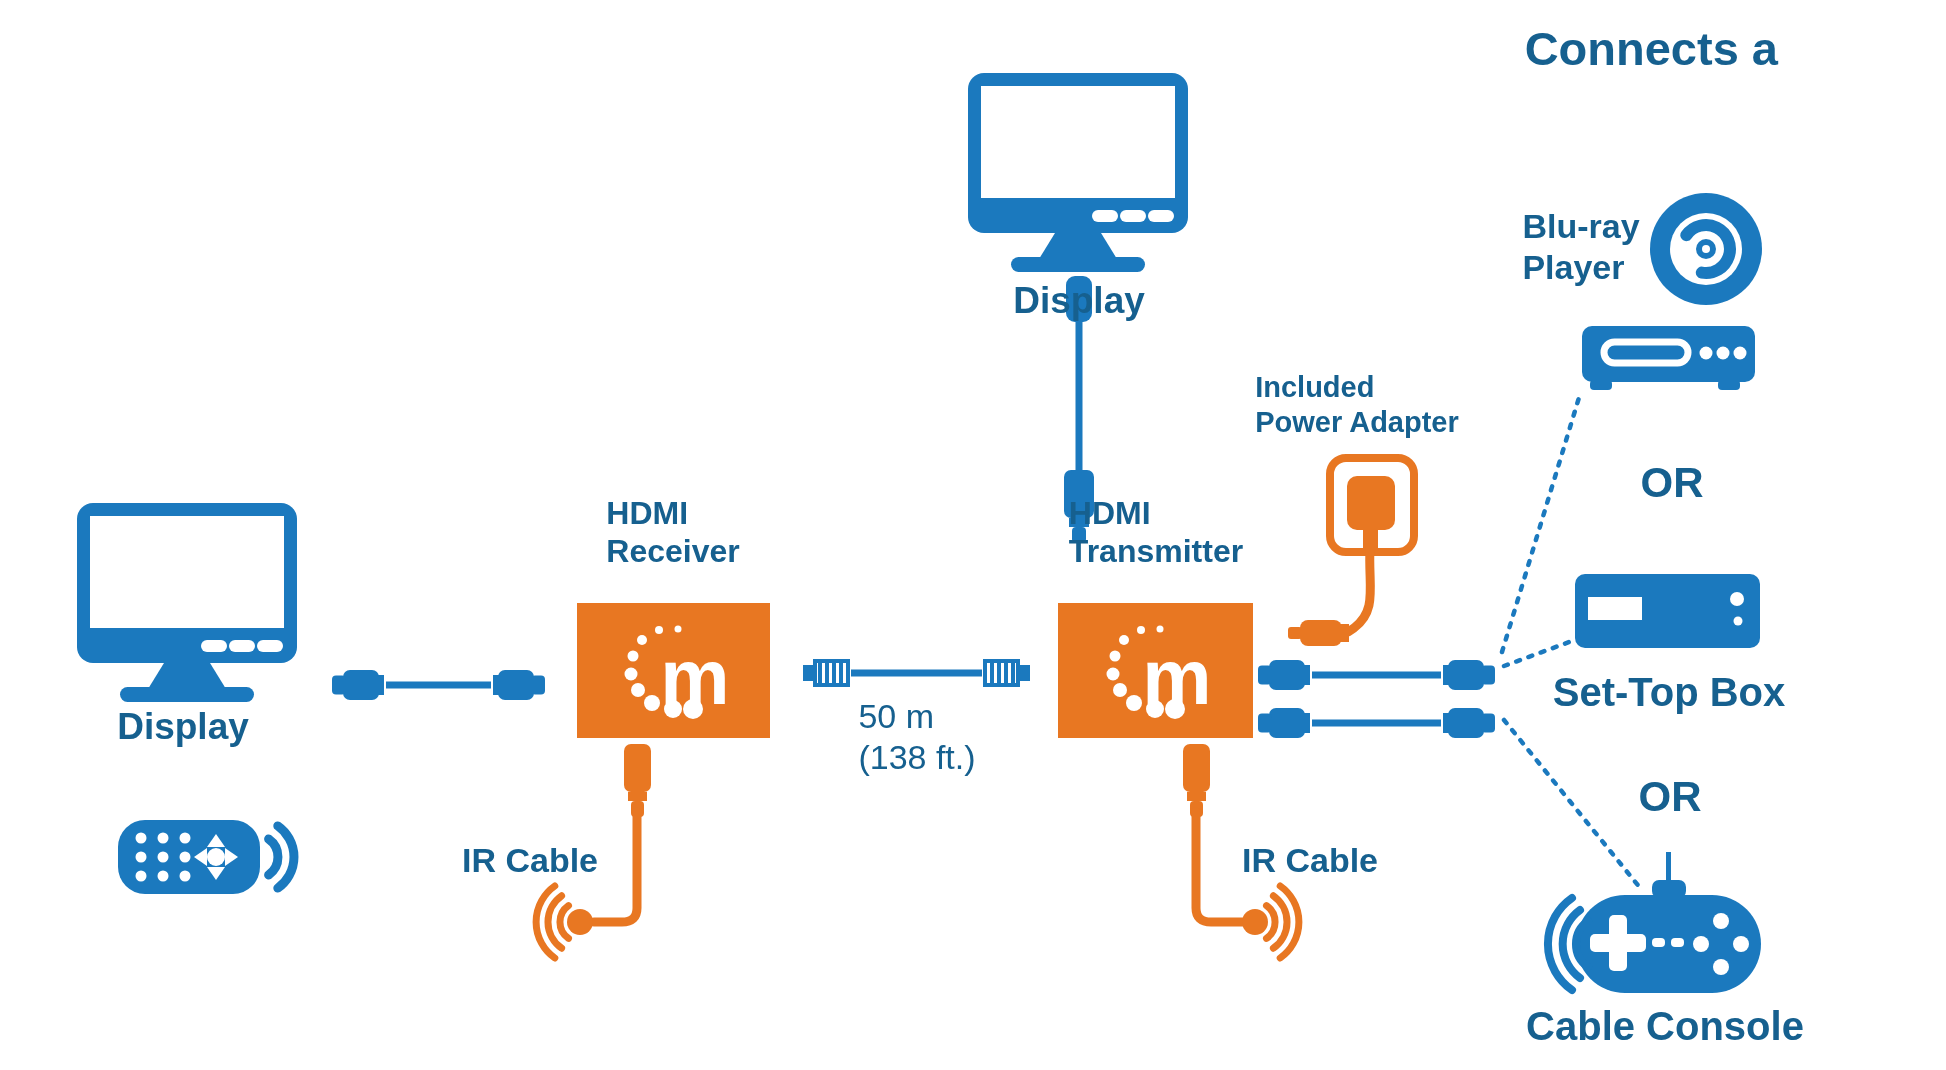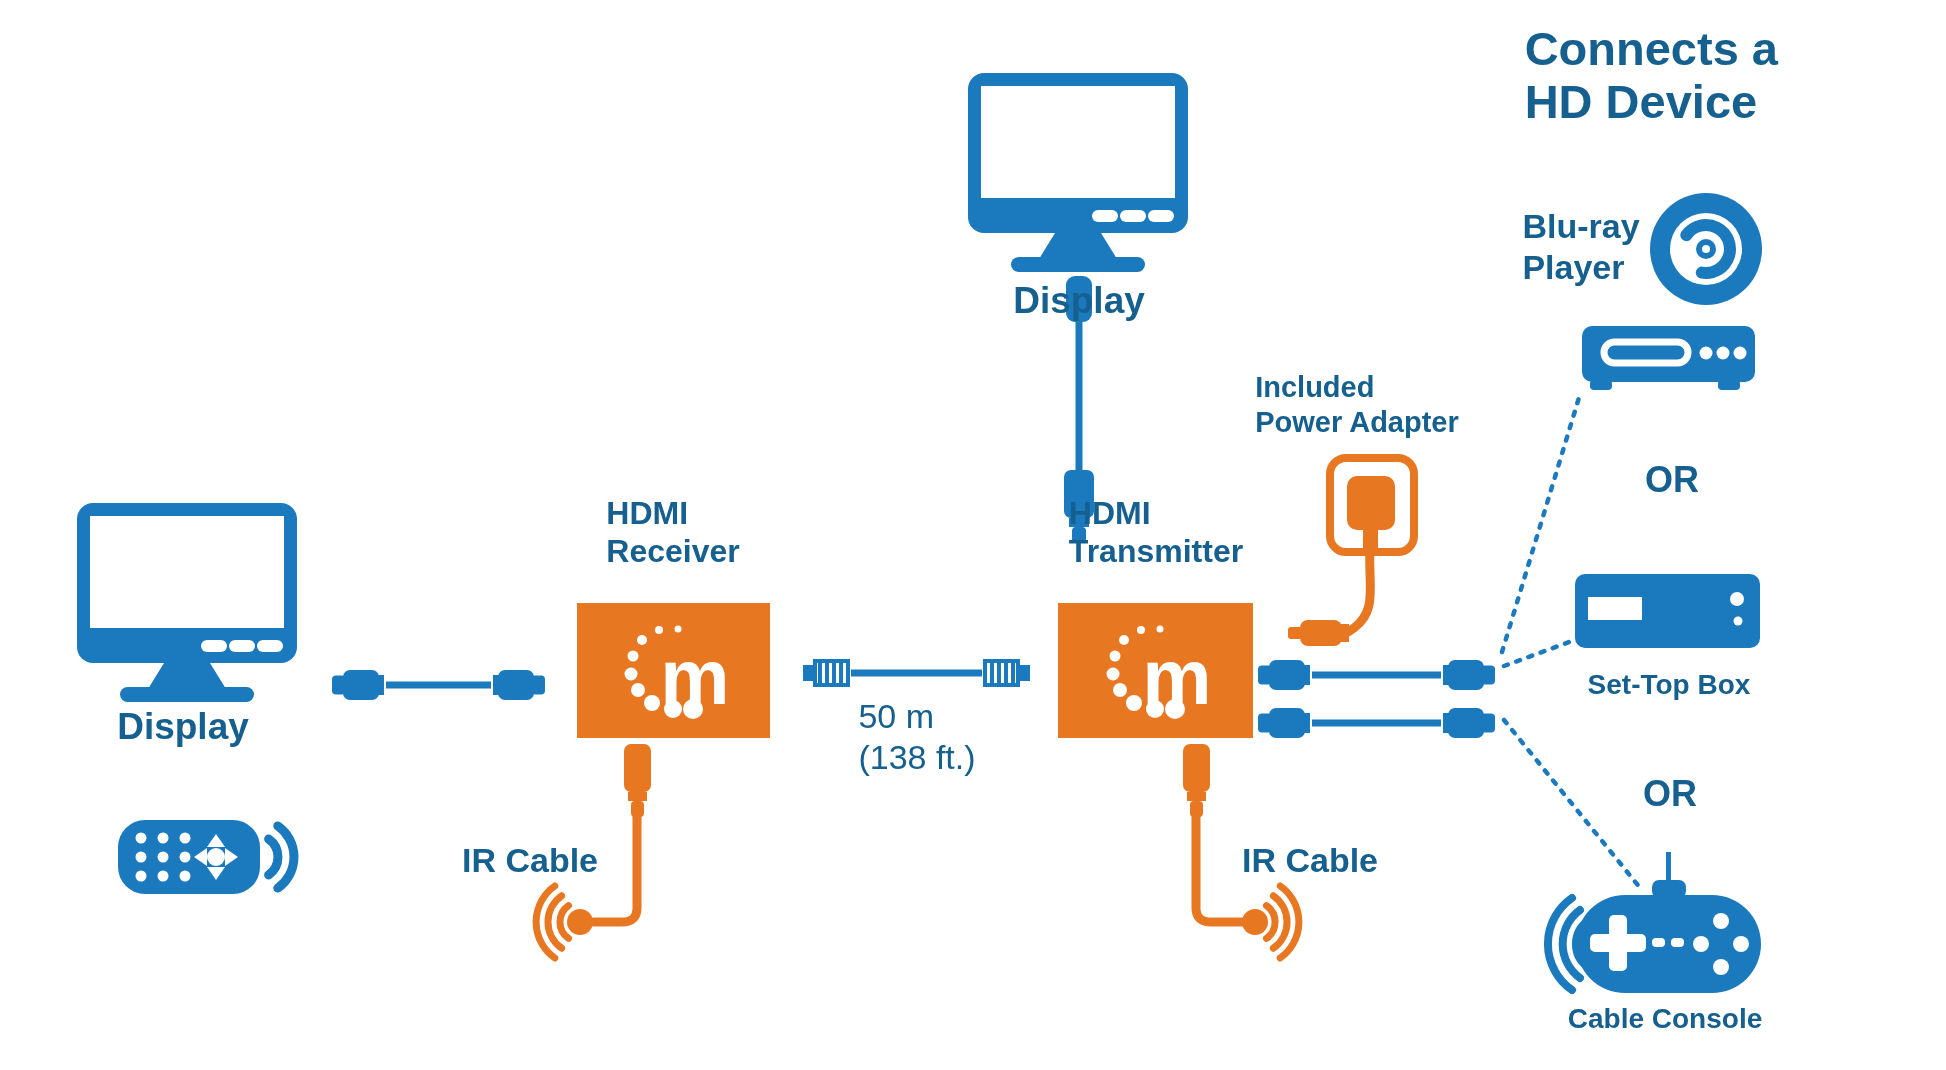--- a/index.html
+++ b/index.html
@@ -7,22 +7,22 @@
           font-family:"Liberation Sans",sans-serif;}
   svg{position:absolute;left:0;top:0;}
   
   .fb{fill:#1B79BE}.fo{fill:#E87722}.fw{fill:#ffffff}
   .lb{stroke:#1B79BE;fill:none}.lo{stroke:#E87722;fill:none}.lw{stroke:#ffffff;fill:none}
   .rc{stroke-linecap:round;stroke-linejoin:round}
   .dash{stroke:#1B79BE;stroke-width:4.5;stroke-dasharray:4 9;stroke-linecap:round;fill:none}
   
   .label{position:absolute;color:#16608F;font-weight:bold;text-align:left;
          transform:translateX(-50%);line-height:1.2;white-space:nowrap;}
-  .f47{font-size:47px}.f40{font-size:32px}.f37{font-size:37px}.f36{font-size:28px}
-  .f34{font-size:34px}.f30{font-size:29px}.f42{font-size:36px}
+  .f47{font-size:47px}.f40{font-size:32px}.f37{font-size:37px}.f36{font-size:40px}
+  .f34{font-size:34px}.f30{font-size:29px}.f42{font-size:42px}
   .ital{font-weight:normal;}
   .heading{position:absolute;right:168px;top:22px;transform:none;text-align:left;line-height:1.13;}
   .sub{font-size:32px;}
   .logo-m{font-family:"Liberation Sans",sans-serif;font-weight:bold;}
 </style>
 </head>
 <body>
 
 <div id="canvas">
 
@@ -213,21 +213,20 @@
     <circle cx="1741" cy="944" r="8" class="fw"></circle>
     <circle cx="1721" cy="967" r="8" class="fw"></circle>
     <path d="M1588,921 A28,28 0 0 0 1588,967" class="lb rc" stroke-width="8"></path>
     <path d="M1580,910 A42,42 0 0 0 1580,978" class="lb rc" stroke-width="8"></path>
     <path d="M1572,898 A56,56 0 0 0 1572,990" class="lb rc" stroke-width="8"></path>
   </g>
 </svg>
 
 <div class="label heading f47">
   <span>Connects a</span><br>
-  <span>HD Device</span>
 </div>
 
 <div class="label f37" style="left:183px;top:705px">Display</div>
 
 
 <div class="label f40" style="left:673px;top:494px">
   <span>HDMI</span><br>
   <span>Receiver</span>
 </div>
 

